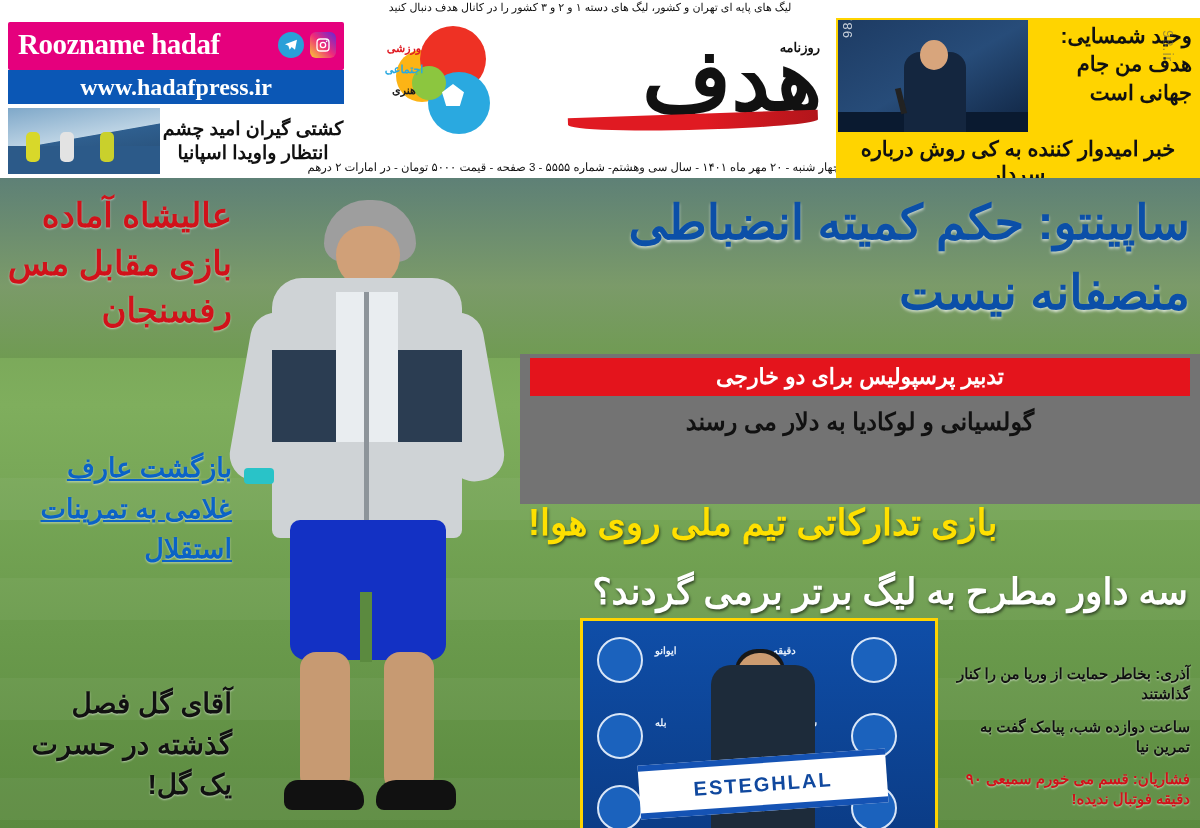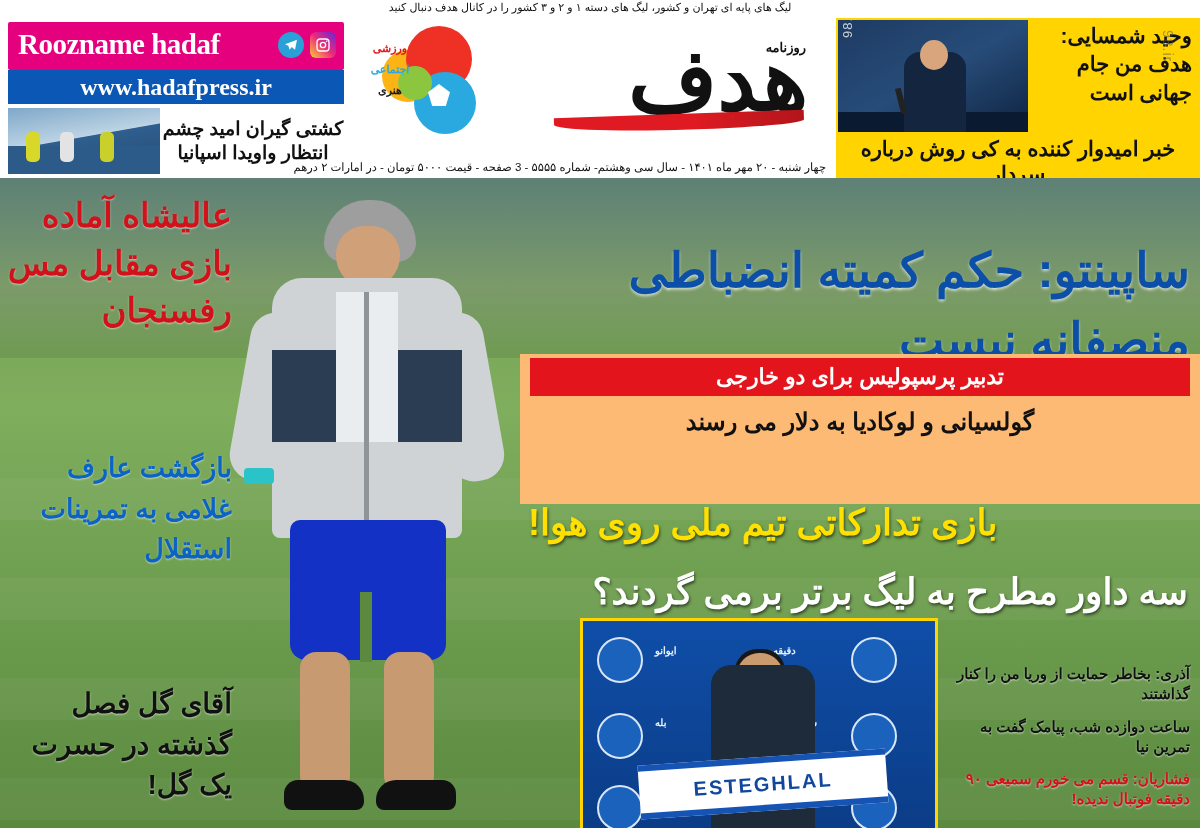--- a/index.html
+++ b/index.html
@@ -129,21 +129,21 @@
     color: #111;
     font-weight: bold;
     line-height: 1.25;
     font-size: 19px;
     display: flex; flex-direction: column; justify-content: center;
   }
 
   
   .nameplate {
     position: absolute;
-    top: 0px; left: 366px;
+    top: 0px; left: 380px;
     width: 460px;
     height: 160px;
   }
   .hadaf-logo {
     position: absolute;
     top: 6px; right: 18px;
     width: 280px;
     height: 120px;
     direction: rtl;
   }
@@ -370,20 +370,21 @@
     position: absolute;
     top: 270px; right: 4px;
     width: 222px;
     direction: rtl;
     text-align: right;
     font-size: 27px;
     font-weight: bold;
     color: #0b63c6;
     line-height: 1.5;
     text-shadow: 0 1px 2px rgba(255,255,255,0.55);
+    text-decoration: underline;
   }
   .lh-3 {
     position: absolute;
     bottom: 22px; right: 4px;
     width: 230px;
     direction: rtl;
     text-align: right;
     font-size: 28px;
     font-weight: bold;
     color: #111;
@@ -396,29 +397,28 @@
     position: absolute;
     top: 10px; right: 10px;
     width: 640px;
     direction: rtl;
     text-align: right;
     font-size: 48px;
     font-weight: bold;
     color: #0b4fa8;
     line-height: 1.45;
     text-shadow: 0 2px 3px rgba(255,255,255,0.6);
-    margin-top: 48px;
   }
 
   .red-band {
     position: absolute;
     top: 176px; right: 0;
     width: 680px;
     height: 150px;
-    background: #fdba74;
+    background: #737373;
   }
   .red-band .kicker {
     position: absolute;
     top: 4px; right: 10px;
     width: 660px;
     height: 38px;
     background: #e4141c;
     color: #ffffff;
     direction: rtl;
     text-align: center;

